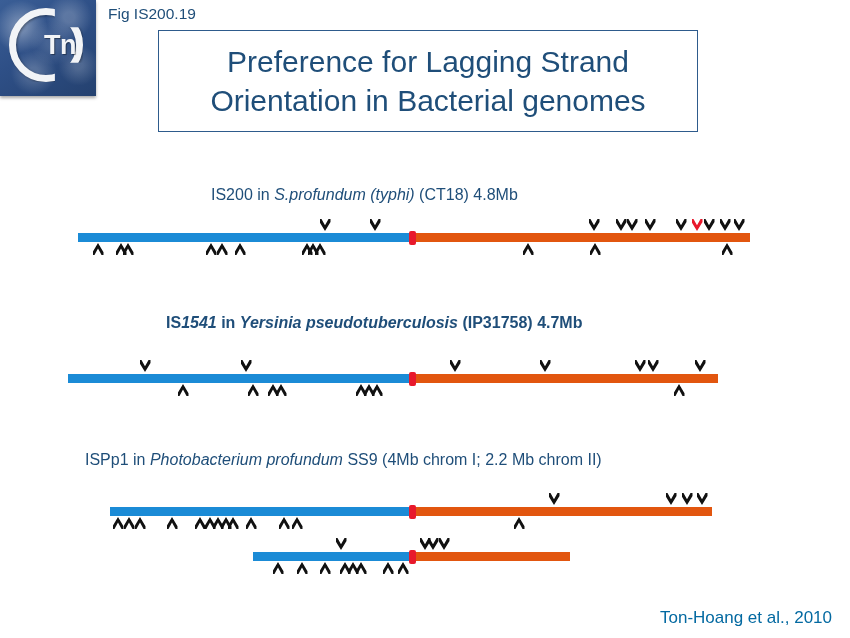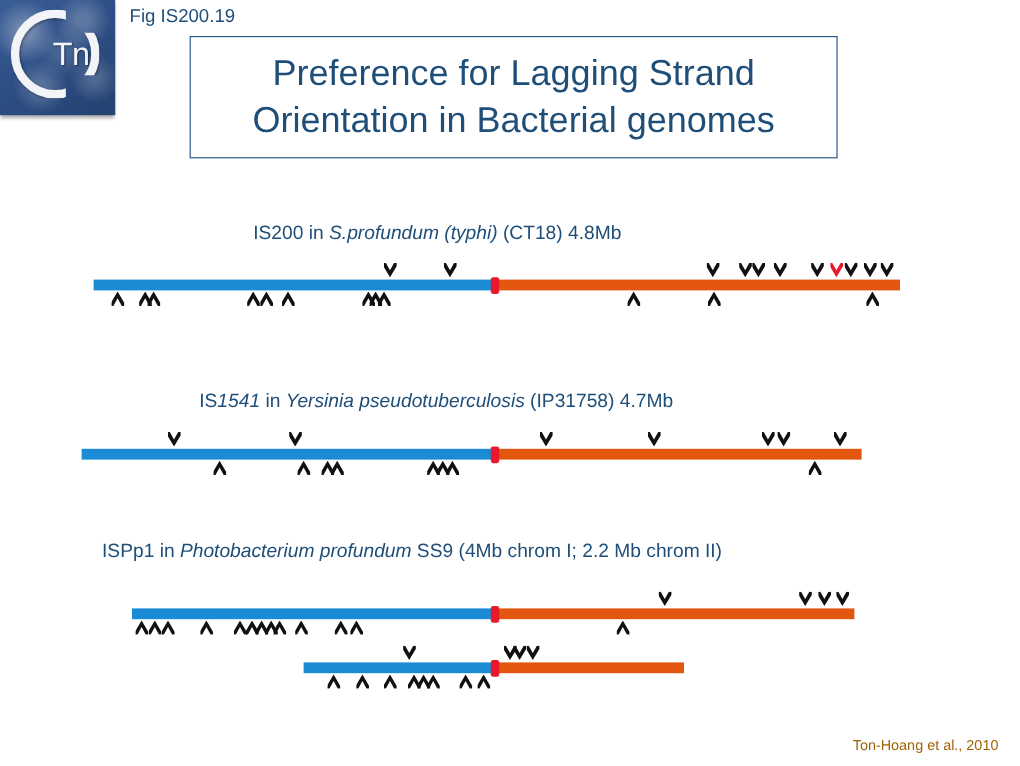--- a/index.html
+++ b/index.html
@@ -23,21 +23,21 @@
   }
   #logo .c-ring{
     position:absolute;left:9px;top:8px;width:74px;height:74px;
     border:7px solid #f2f4f7;border-radius:50%;
     box-sizing:border-box;
     clip-path:polygon(0 0,62% 0,62% 26%,100% 26%,100% 74%,62% 74%,62% 100%,0 100%);
     filter:drop-shadow(1px 1px 1px rgba(0,0,0,.35));
   }
   #logo .tn{
     position:absolute;left:44px;top:30px;
-    font-size:27px;font-weight:400;color:#f2f4f7;
+    font-size:27px;font-weight:700;color:#f2f4f7;
     letter-spacing:-.5px;
     text-shadow:1px 1px 1px rgba(0,0,0,.4);
   }
   
   #fig-label{
     position:absolute;left:108px;top:5px;
     font-size:15.5px;color:#1f4e79;
   }
   #title-box{
     position:absolute;left:158px;top:30px;width:540px;height:102px;
@@ -72,21 +72,21 @@
     clip-path:polygon(0 0,18% 0,50% 52%,82% 0,100% 0,100% 24%,50% 100%,0 24%);
   }
   .mk.up{
     top:10px;
     clip-path:polygon(50% 0,100% 78%,100% 100%,82% 100%,50% 46%,18% 100%,0 100%,0 78%);
   }
   .mk.red{background:#e8192c;}
   
   #footer{
     position:absolute;right:18px;bottom:10px;
-    font-size:12px;color:#a16207;
+    font-size:17px;color:#0369a1;
   }
 </style>
 </head>
 <body>
 
 <div id="logo">
   <div class="c-ring"></div>
   <div class="tn">Tn</div>
 </div>
 
@@ -119,21 +119,21 @@
       <div class="mk up" style="left: 133px;"></div>
       <div class="mk up" style="left: 144px;"></div>
       <div class="mk up" style="left: 162px;"></div>
       <div class="mk up" style="left: 229px;"></div>
       <div class="mk up" style="left: 235px;"></div>
       <div class="mk up" style="left: 242px;"></div>
       <div class="mk up" style="left: 450px;"></div>
       <div class="mk up" style="left: 517px;"></div>
       <div class="mk up" style="left: 649px;"></div>
     </div>
-    <div class="caption" style="left: 166px; top: 326px;"><span>IS</span><span class="it">1541</span><span> in </span><span class="it">Yersinia pseudotuberculosis</span><span> (IP31758) 4.7Mb</span></div>
+    <div class="caption" style="left: 166px; top: 314px; font-weight: bold;"><span>IS</span><span class="it">1541</span><span> in </span><span class="it">Yersinia pseudotuberculosis</span><span> (IP31758) 4.7Mb</span></div>
     <div class="track" style="left: 68px; top: 374px; width: 650px;">
       <div class="seg left" style="left: 0px; width: 344px;"></div>
       <div class="seg right" style="left: 344px; width: 306px;"></div>
       <div class="origin" style="left: 344px;"></div>
       <div class="mk down" style="left: 77px;"></div>
       <div class="mk down" style="left: 178px;"></div>
       <div class="mk down" style="left: 387px;"></div>
       <div class="mk down" style="left: 477px;"></div>
       <div class="mk down" style="left: 572px;"></div>
       <div class="mk down" style="left: 585px;"></div>

